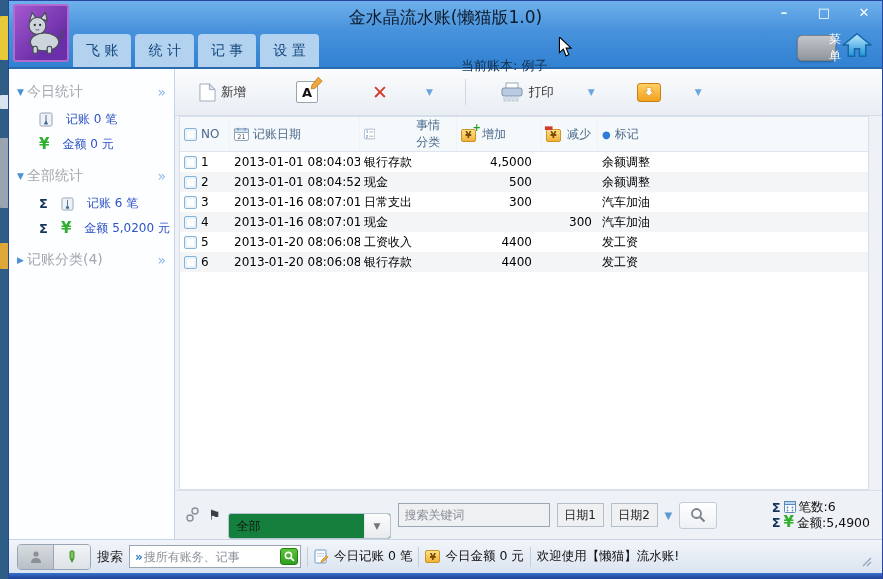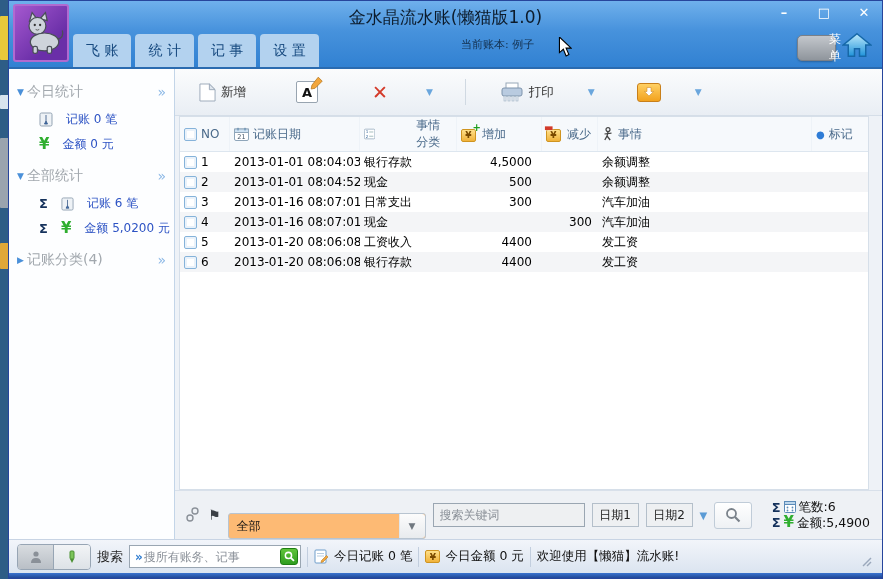--- a/index.html
+++ b/index.html
@@ -30,21 +30,21 @@
     color:#fff; font-weight:bold; font-size:13px; }
   .win-controls span { cursor:default; width:16px; text-align:center; }
   .logo { position:absolute; left:4px; top:3px; width:56px; height:58px;
     background:linear-gradient(135deg,#a558cf,#6a2fa8 70%);
     border:2px solid #b06ad0; border-radius:3px;
     display:flex; align-items:center; justify-content:center; }
   .tabs { position:absolute; left:64px; bottom:0; display:flex; align-items:flex-end; gap:4px; }
   .tab { background:#b3d2ef; color:#16497f; padding:8px 13px 7px; font-size:14px;
     border-radius:4px 4px 0 0; white-space:pre; }
   .tab.active { background:#ffffff; color:#000; padding:10px 14px 9px; }
-  .book-label { position:absolute; left:452px; top:36px; color:#13304e; font-size:11px; }
+  .book-label { position:absolute; left:452px; top:56px; color:#13304e; font-size:13px; }
   .menu-btn { position:absolute; right:46px; top:34px; width:36px; height:26px;
     background:linear-gradient(#c3c7cc,#8f959c); border:1px solid #7a8088; border-radius:5px;
     color:#fff; font-size:12px; display:flex; align-items:center; justify-content:center;
     box-shadow:0 1px 2px rgba(0,0,0,.25);padding-left:37px; }
   .home-btn { position:absolute; right:8px; top:30px; width:32px; height:30px; }
   .cursor { position:absolute; left:549px; top:36px; }
 
   
   .main { flex:1; display:flex; min-height:0; }
   .sidebar { flex:0 0 166px; background:#fdfeff; border-right:1px solid #c3d5e8; padding-top:10px; }
@@ -94,21 +94,21 @@
   .c-event{ flex:1; }
   .c-mark { flex:0 0 56px; }
   .cb { width:13px; height:13px; background:#fff; border:1px solid #86b3da; border-radius:2px;
     box-shadow:inset 0 0 0 2px #eaf2fa; flex:0 0 13px; }
   .mark-dot { color:#2e7cd6; font-size:10px; }
 
   
   .filterbar { flex:0 0 36px; display:flex; align-items:center; gap:7px; padding:0 12px 0 10px;
     background:#eef1f5; border-top:1px solid #d8e0ea; }
   .flag { color:#3a3f45; font-size:14px; }
-  .combo { width:198px; height:26px; background:#fdba74; border:1px solid #b8c4d0; border-radius:3px;
+  .combo { width:163px; height:26px; background:#15803d; border:1px solid #b8c4d0; border-radius:3px;
     display:flex; align-items:center;margin-top:22px; }
   .combo .val { flex:1; padding-left:8px; color:#111; }
   .combo .arrow { flex:0 0 26px; height:100%; display:flex; align-items:center; justify-content:center;
     color:#707880; font-size:9px; border-left:1px solid #e0e6ec;
     background:linear-gradient(#fcfcfc,#e8ebee); border-radius:0 3px 3px 0; }
   .kw-input { width:152px; height:24px; background:#eef0f2; border:1px solid #9aa6b2;
     padding:0 6px; font-size:12px; color:#333; font-family:inherit; }
   .kw-input::placeholder { color:#8a9098; }
   .datebox { width:47px; height:24px; background:#eef0f2; border:1px solid #b4bfca;
     display:flex; align-items:center; justify-content:center; color:#222; }
@@ -349,30 +349,20 @@
             </span>
             <span>增加</span>
           </div>
           <div class="hcell c-dec" style="text-align:left; display:flex; justify-content:flex-start;">
             <span class="moneywrap">
               <span class="yuanbox">¥</span>
                 <span class="badge minus">▬</span>
             </span>
             <span>减少</span>
           </div>
-          <div class="hcell c-event">
-            <svg width="12" height="14" viewBox="0 0 12 14">
-              <circle cx="6" cy="2.6" r="2" fill="none" stroke="#444" stroke-width="1.2"></circle>
-              <line x1="6" y1="4.8" x2="5" y2="9" stroke="#444" stroke-width="1.3"></line>
-              <line x1="2.5" y1="7" x2="9.5" y2="6.2" stroke="#444" stroke-width="1.2"></line>
-              <line x1="5" y1="9" x2="2.8" y2="13" stroke="#444" stroke-width="1.3"></line>
-              <line x1="5" y1="9" x2="8.2" y2="13" stroke="#444" stroke-width="1.3"></line>
-            </svg>
-            <span>事情</span>
-          </div>
           <div class="hcell c-mark" style="border-right:0;">
             <span class="mark-dot">●</span>
             <span>标记</span>
           </div>
         </div>
 
         <div class="tbody">
 
             <div class="trow">
               <div class="cell c-no">

